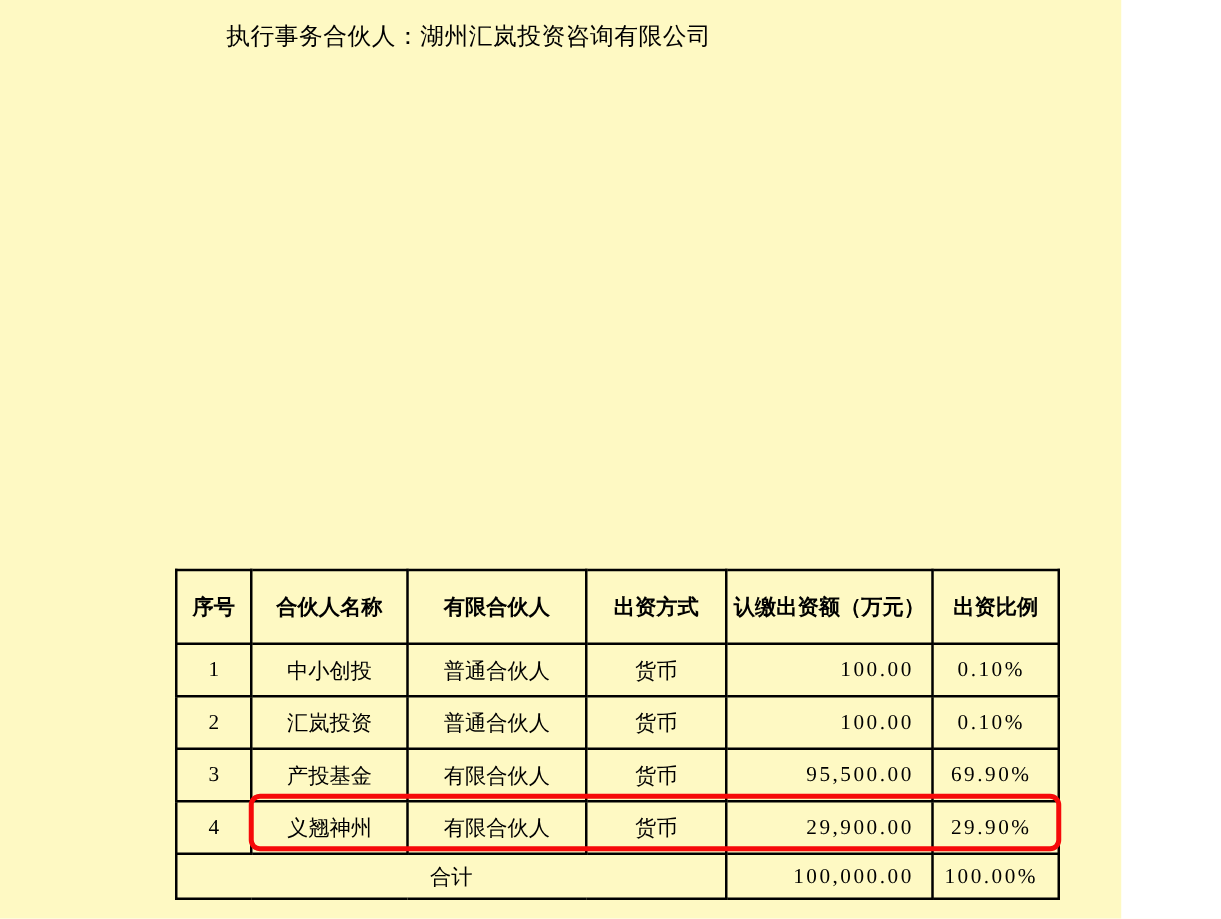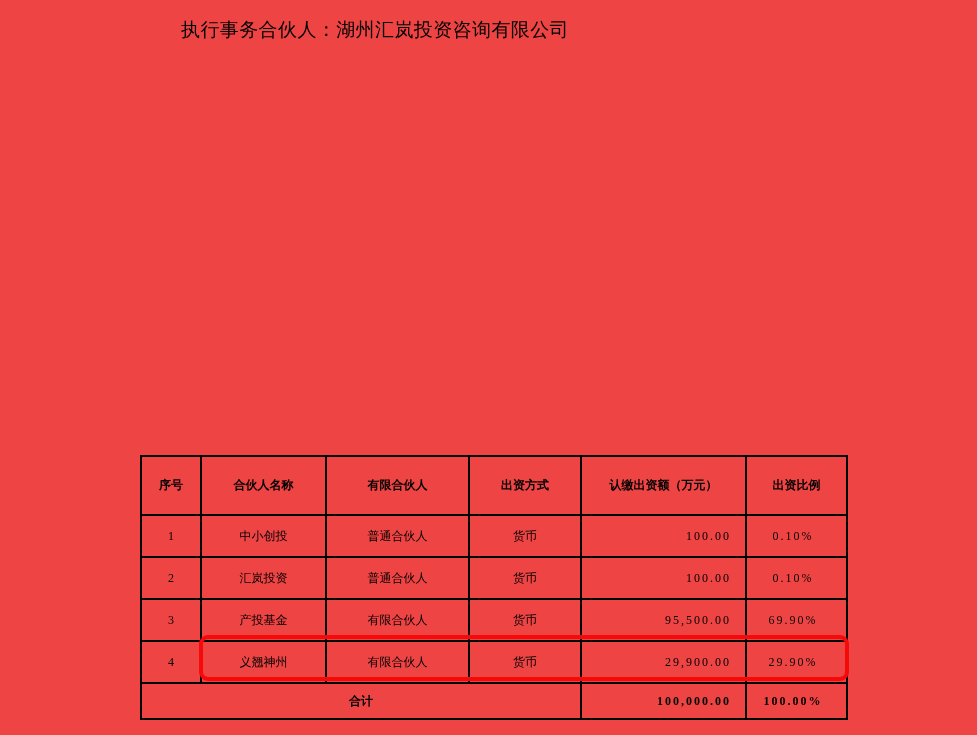--- a/index.html
+++ b/index.html
@@ -4,22 +4,22 @@
 <style>
   * { box-sizing: border-box; }
   html, body {
     margin: 0; padding: 0;
     width: 977px; height: 735px;
     background: #ffffff;
     overflow: hidden;
   }
   .page {
     position: relative;
-    width: 977px; height: 735px;
-    background: #ef4444;
+    width: 897px; height: 735px;
+    background: #fef9c3;
     color: #000000;
     font-family: "Liberation Serif", "DejaVu Serif", serif;
   }
   .text-block {
     position: absolute;
     left: 143px; top: 10px;
     width: 717px;
   }
   .para {
     margin: 0 0 2px 0;
@@ -32,21 +32,21 @@
   .para.first { margin-bottom: 17px; }
   table.partners {
     position: absolute;
     left: 140px; top: 455px;
     width: 706px;
     border-collapse: collapse;
     table-layout: fixed;
   }
   .partners th, .partners td {
     border: 2px solid #000000;
-    font-size: 12px;
+    font-size: 17px;
     text-align: center;
     vertical-align: middle;
     padding: 0;
     overflow: hidden;
     white-space: nowrap;
   }
   .partners thead tr { height: 59px; }
   .partners tbody tr.data-row { height: 42px; }
   .partners tbody tr.total-row { height: 36px; }
   .partners th { font-weight: bold; }
@@ -59,21 +59,21 @@
   td.num {
     text-align: right;
     padding-right: 14px;
     letter-spacing: 2px;
     margin-left: 13px;
   }
   td.pct {
     padding-right: 7px;
     letter-spacing: 2px;
   }
-  tr.total-row td { font-weight: bold; }
+  tr.total-row td { font-weight: normal; }
   .highlight-box {
     position: absolute;
     left: 199px; top: 635px;
     width: 650px; height: 46px;
     border: 4px solid #f60909;
     border-radius: 9px;
     pointer-events: none;
     background: transparent;
   }
 </style>

